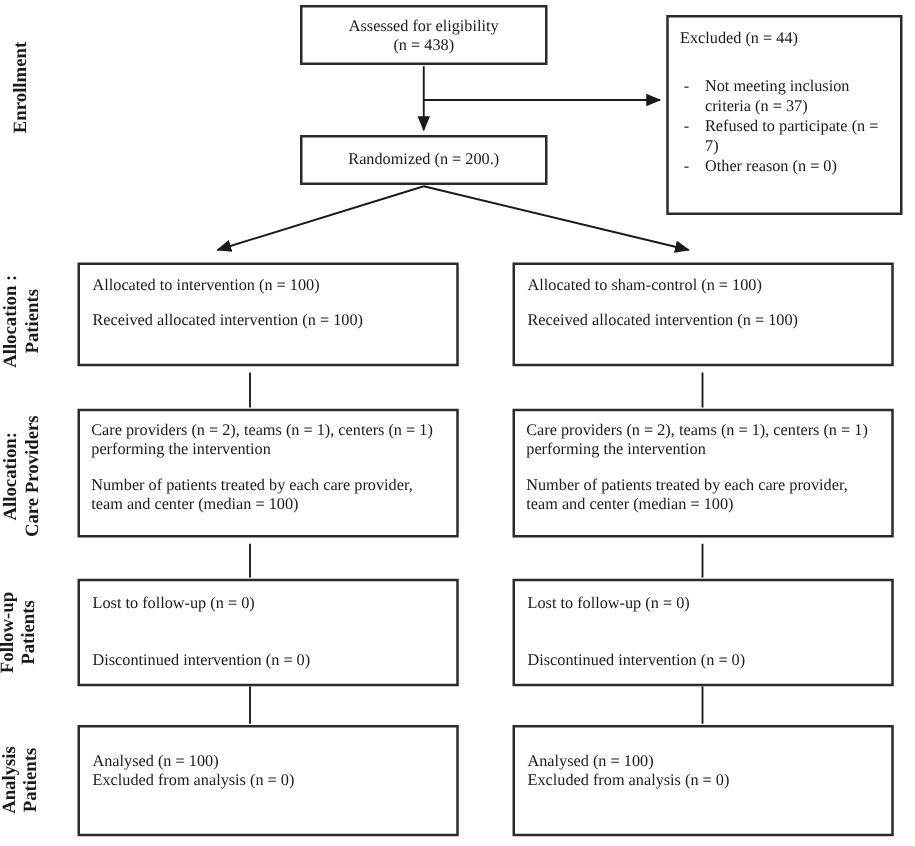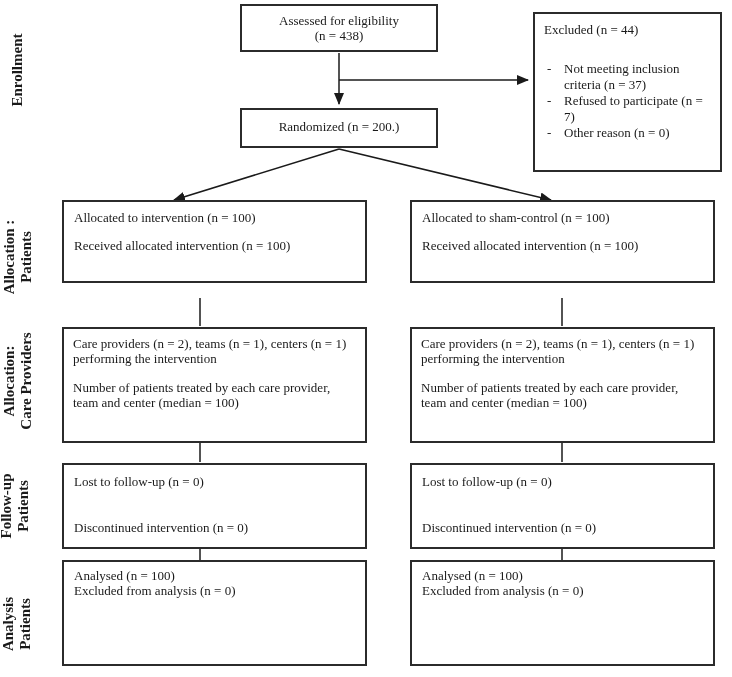--- a/index.html
+++ b/index.html
@@ -22,24 +22,24 @@
   }
   .box .bline { display: block; }
   .centered { text-align: center; }
 
   
   .assessed   { left: 240px; top: 4px;   width: 198px; height: 48px;  padding-top: 7px; }
   .excluded   { left: 533px; top: 12px;  width: 189px; height: 160px; padding: 8px 6px 0 9px; }
   .randomized { left: 240px; top: 108px; width: 198px; height: 40px;  padding-top: 9px; }
   .col-left   { left: 62px;  width: 305px; }
   .col-right  { left: 410px; width: 305px; }
-  .alloc      { top: 200px; height: 83px;  padding: 8px 10px; }
-  .care       { top: 327px; height: 116px; padding: 7px 9px; }
+  .alloc      { top: 210px; height: 83px;  padding: 8px 10px; }
+  .care       { top: 327px; height: 103px; padding: 7px 9px; }
   .followup   { top: 463px; height: 86px;  padding: 9px 10px; }
-  .analysis   { top: 560px; height: 106px;  padding: 6px 10px; }
+  .analysis   { top: 580px; height: 89px;  padding: 19px 10px; }
 
   .alloc    .bline2 { margin-top: 13px; }
   .care     .bline2 { margin-top: 14px; }
   .followup .bline2 { margin-top: 31px; }
   .analysis .bline2 { }
 
   
   .reason-list { margin: 24px 0 0 0; padding: 0; list-style: none; }
   .reason-item { display: flex; line-height: 16px; }
   .reason-dash { flex: none; width: 17px; padding-left: 3px; }

